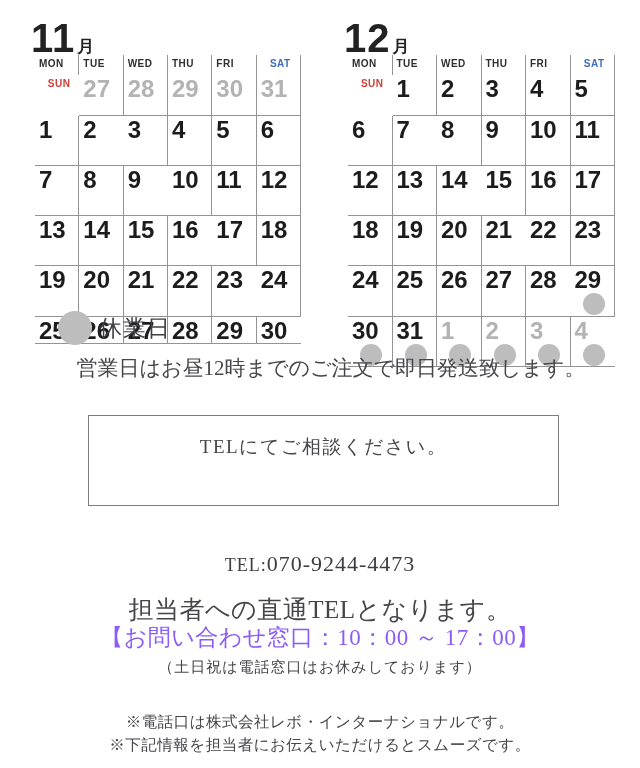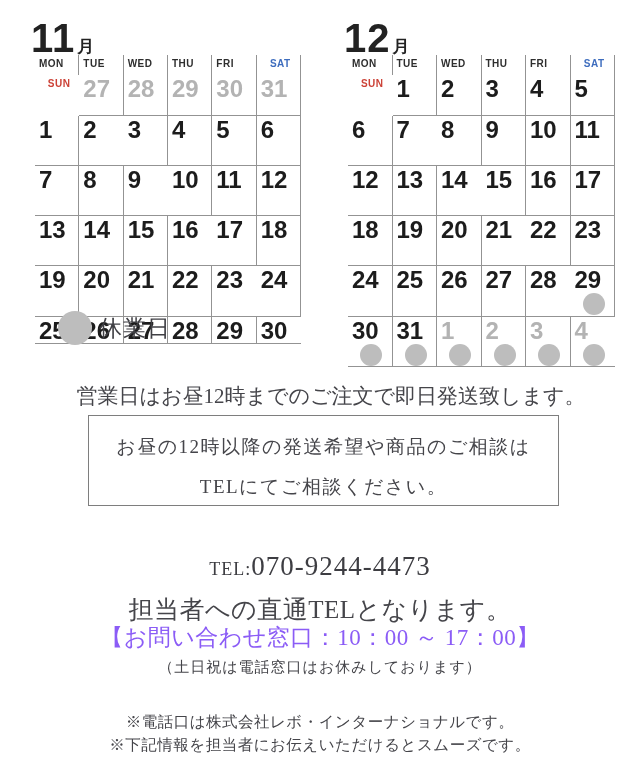--- a/index.html
+++ b/index.html
@@ -42,30 +42,30 @@
   
   .legend{position:absolute;left:58px;top:311px;display:flex;align-items:center;}
   .legend-circle{width:34px;height:34px;border-radius:50%;background:var(--circle);}
   .legend-label{
     font-family:"Liberation Serif","DejaVu Serif",serif;
     font-size:23px;color:#3f3f44;margin-left:7px;letter-spacing:1px;
   }
   
   .serif{font-family:"Liberation Serif","DejaVu Serif",serif;color:var(--body);}
   .centered{position:absolute;left:0;right:0;text-align:center;}
-  .shipping{top:382px;font-size:21px;letter-spacing:0px;padding-left:22px;}
+  .shipping{top:354px;font-size:21px;letter-spacing:0px;padding-left:22px;}
   .tel-box{
     position:absolute;left:88px;top:415px;width:469px;height:89px;
     border:1.5px solid #7e7e7e;text-align:center;
   }
   .tel-box .l1{margin-top:21px;font-size:19px;letter-spacing:1.5px;line-height:1;}
   .tel-box .l2{margin-top:21px;font-size:19px;letter-spacing:1.5px;line-height:1;}
   .tel-line{top:551px;color:#3d3d42;}
   .tel-line .tel-label{font-size:18px;letter-spacing:1px;}
-  .tel-line .tel-number{font-size:27px;letter-spacing:1px;}
+  .tel-line .tel-number{font-size:22px;letter-spacing:1px;}
   .tel-note{top:593px;font-size:25px;letter-spacing:.5px;}
   .hours{top:622px;font-size:23px;color:#8b5cf6;letter-spacing:.5px;}
   .hours-note{top:658px;font-size:15px;letter-spacing:1px;}
   .fn1{top:712px;font-size:15.5px;letter-spacing:.5px;}
   .fn2{top:735px;font-size:15.5px;letter-spacing:.5px;}
 </style>
 </head>
 <body>
 
 <div class="cal cal-nov">
@@ -171,21 +171,20 @@
 </div>
 
 <div class="legend">
   <div class="legend-circle"></div>
   <div class="legend-label">休業日</div>
 </div>
 
 <div class="serif centered shipping">営業日はお昼12時までのご注文で即日発送致します。</div>
 
 <div class="tel-box serif">
-  <div class="l1">お昼の12時以降の発送希望や商品のご相談は</div>
   <div class="l2">TELにてご相談ください。</div>
 </div>
 
 <div class="serif centered tel-line">
   <span class="tel-label">TEL:</span><span class="tel-number">070-9244-4473</span>
 </div>
 
 <div class="serif centered tel-note">担当者への直通TELとなります。</div>
 
 <div class="serif centered hours">【お問い合わせ窓口：10：00 ～ 17：00】</div>

